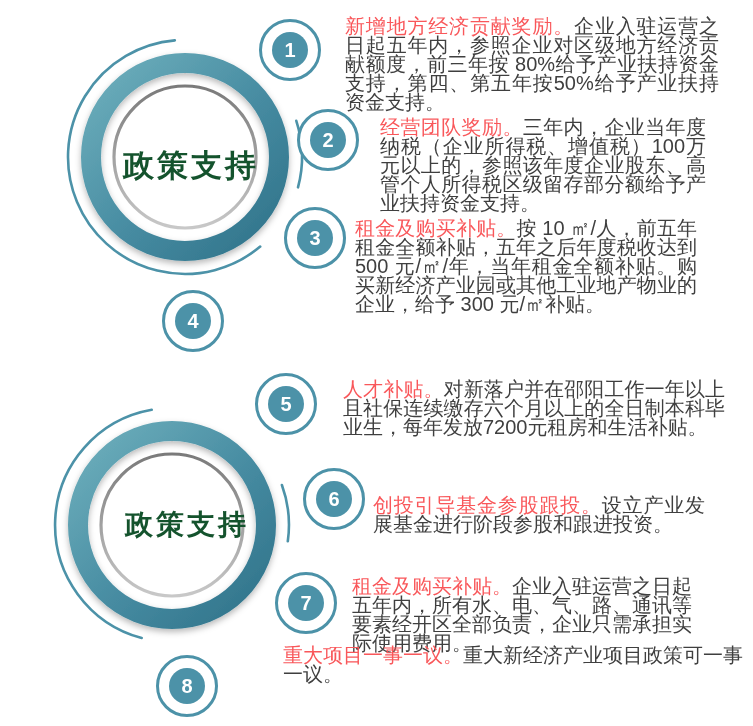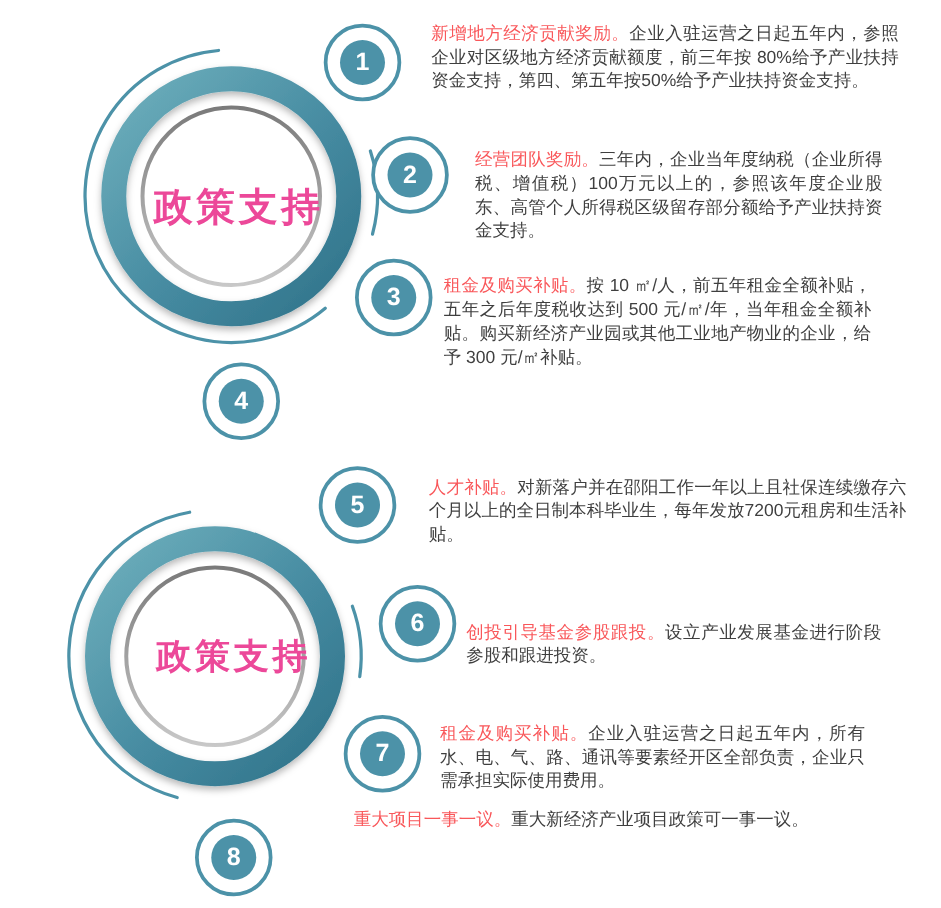--- a/index.html
+++ b/index.html
@@ -10,41 +10,41 @@
     background: #ffffff;
     overflow: hidden;
     font-family: "Liberation Sans", sans-serif;
   }
   
   .hub { position: absolute; width: 240px; height: 240px; }
   .hub svg { position: absolute; left: 0; top: 0; overflow: visible; }
   .hub-label {
     position: absolute; inset: 0;
     display: flex; align-items: center; justify-content: center;
-    color: #ec4899; font-weight: bold; letter-spacing: 3px;
+    color: #14532d; font-weight: bold; letter-spacing: 3px;
     white-space: nowrap;
   }
   .hub-label.l1 { font-size: 31px; transform: translate(6px, 9px); }
   .hub-label.l2 { font-size: 28px; transform: translate(15px, 0); }
   
   .badge {
     position: absolute; width: 62px; height: 62px; box-sizing: border-box;
     border: 3px solid #4c92a8; border-radius: 50%; background: #ffffff;
     display: flex; align-items: center; justify-content: center;
   }
   .badge-core {
     width: 36px; height: 36px; border-radius: 50%;
     background: #4c92a8; color: #ffffff;
     font-weight: bold; font-size: 20px;
     display: flex; align-items: center; justify-content: center;
   }
   
   .item {
     position: absolute;
-    font-size: 14px; line-height: 19px; color: #3f3f3f;
+    font-size: 20px; line-height: 19px; color: #3f3f3f;
     text-align: justify;
   }
   .item-title { color: #f9575a; }
 </style>
 </head>
 <body>
 
 <div class="stage">
 
   <div class="hub" style="left:65px; top:37px;">

